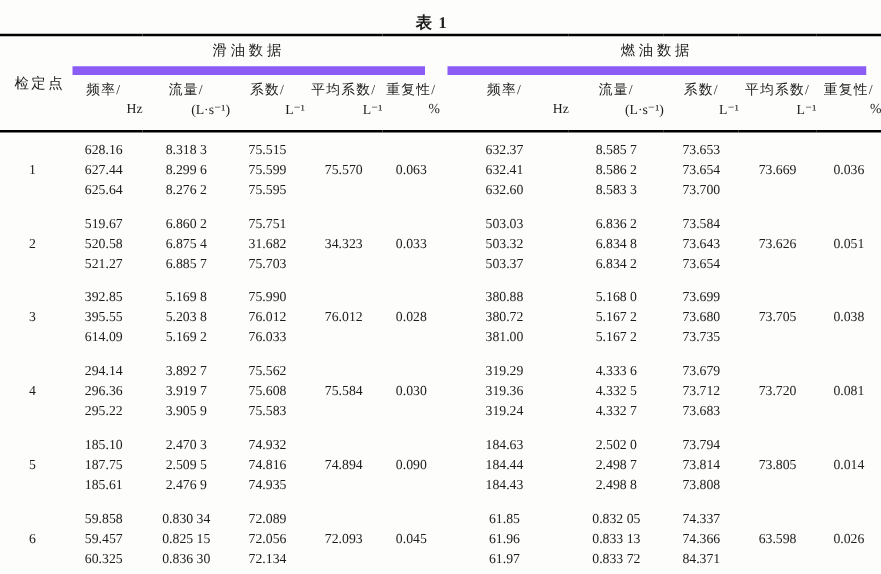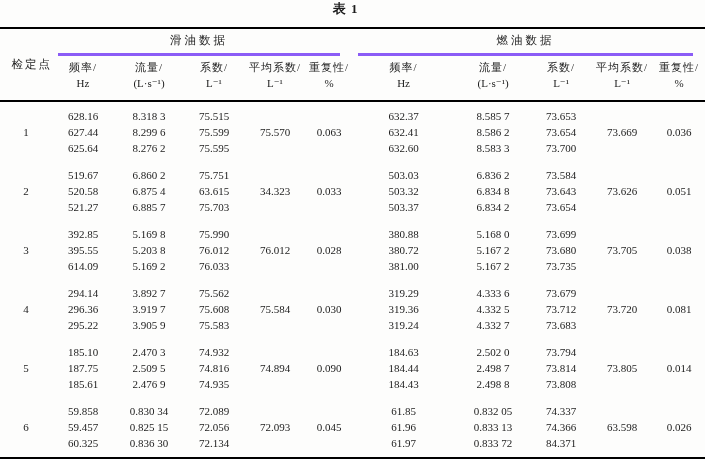--- a/index.html
+++ b/index.html
@@ -6,21 +6,21 @@
     margin: 0; padding: 0;
     background: #fdfdfc;
     width: 705px; height: 459px;
     overflow: hidden;
     font-family: "Liberation Serif", "DejaVu Serif", serif;
     color: #1c1c1c;
   }
   .page { width: 705px; height: 459px; }
   .title {
     height: 27px;
-    display: flex; align-items: flex-start; justify-content: center;
+    display: flex; align-items: flex-end; justify-content: center;
     font-size: 13px; font-weight: bold; letter-spacing: 1px;
   }
   .title .tbl-label { margin-right: 14px; }
   table {
     border-collapse: collapse;
     table-layout: fixed;
     width: 705px;
     border-top: 2px solid #000;
     border-bottom: 2.5px solid #000;
   }
@@ -33,25 +33,25 @@
     font-size: 11px;
     white-space: nowrap;
     overflow: visible;
   }
   th.corner { font-size: 11.5px; letter-spacing: 2px; text-align: right; }
   th.group { height: 26px; vertical-align: bottom; }
   th.group .gline {
     display: block;
     padding: 4px 0 5px 0;
     margin: 0 12px 0 6px;
-    border-bottom: 3px solid #8b5cf6;
+    border-bottom: 7px solid #8b5cf6;
     font-size: 11.5px; letter-spacing: 3px;
   }
   tr.subhead-top th { height: 19px; vertical-align: bottom; letter-spacing: 1px; margin-top: 16px; }
-  tr.subhead-unit th { height: 23px; vertical-align: top; padding-top: 2px; }
+  tr.subhead-unit th { height: 23px; vertical-align: top; padding-top: 2px; text-align: right; }
   tbody td { line-height: 16px; height: 16px; }
   tr.spacer td { height: 11px; line-height: 11px; }
   tr.pad td { height: 6px; line-height: 6px; }
 </style>
 </head>
 <body>
 
 <div class="page">
   <div class="title">
     <span class="tbl-label">表 1</span>
@@ -151,21 +151,21 @@
           <td rowspan="3">0.033</td>
           <td>503.03</td>
           <td>6.836 2</td>
           <td>73.584</td>
           <td rowspan="3">73.626</td>
           <td rowspan="3">0.051</td>
         </tr>
         <tr>
           <td>520.58</td>
           <td>6.875 4</td>
-          <td>63.615</td>
+          <td>31.682</td>
           <td>503.32</td>
           <td>6.834 8</td>
           <td>73.643</td>
         </tr>
         <tr>
           <td>521.27</td>
           <td>6.885 7</td>
           <td>75.703</td>
           <td>503.37</td>
           <td>6.834 2</td>

